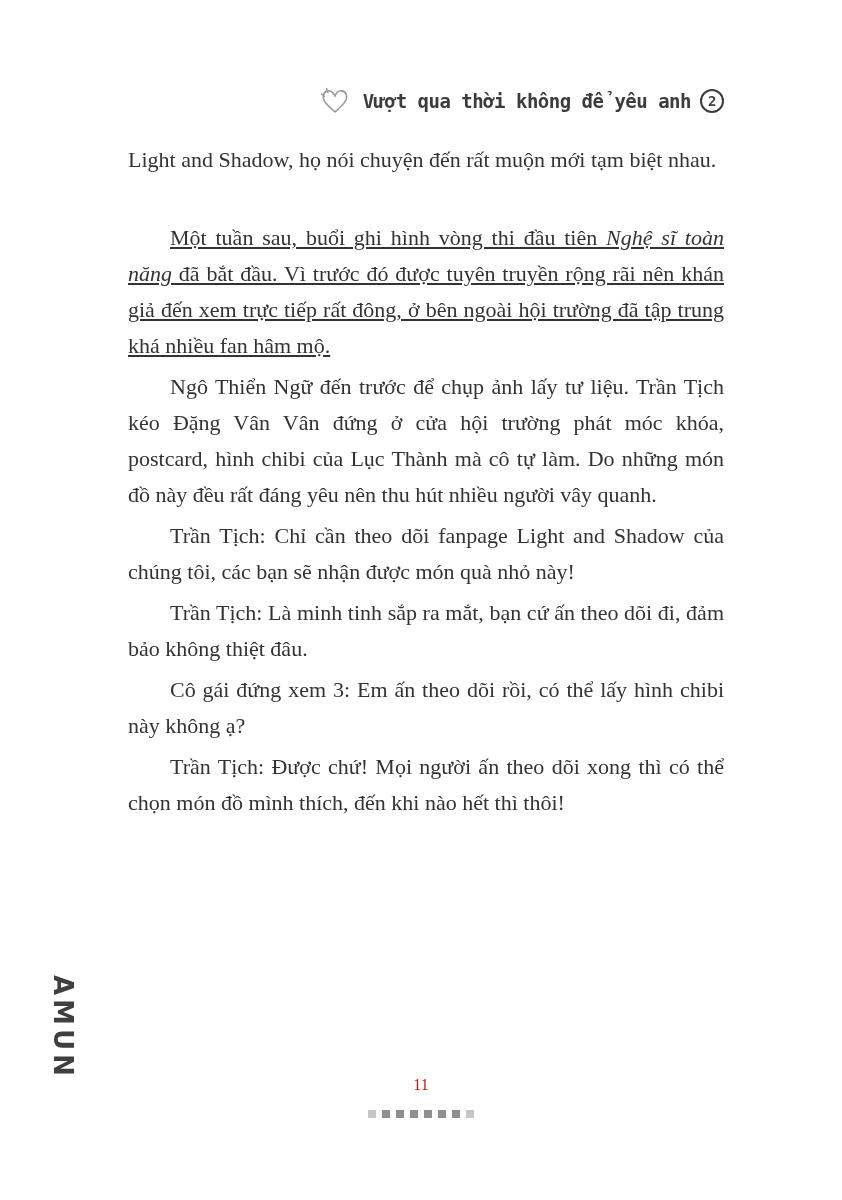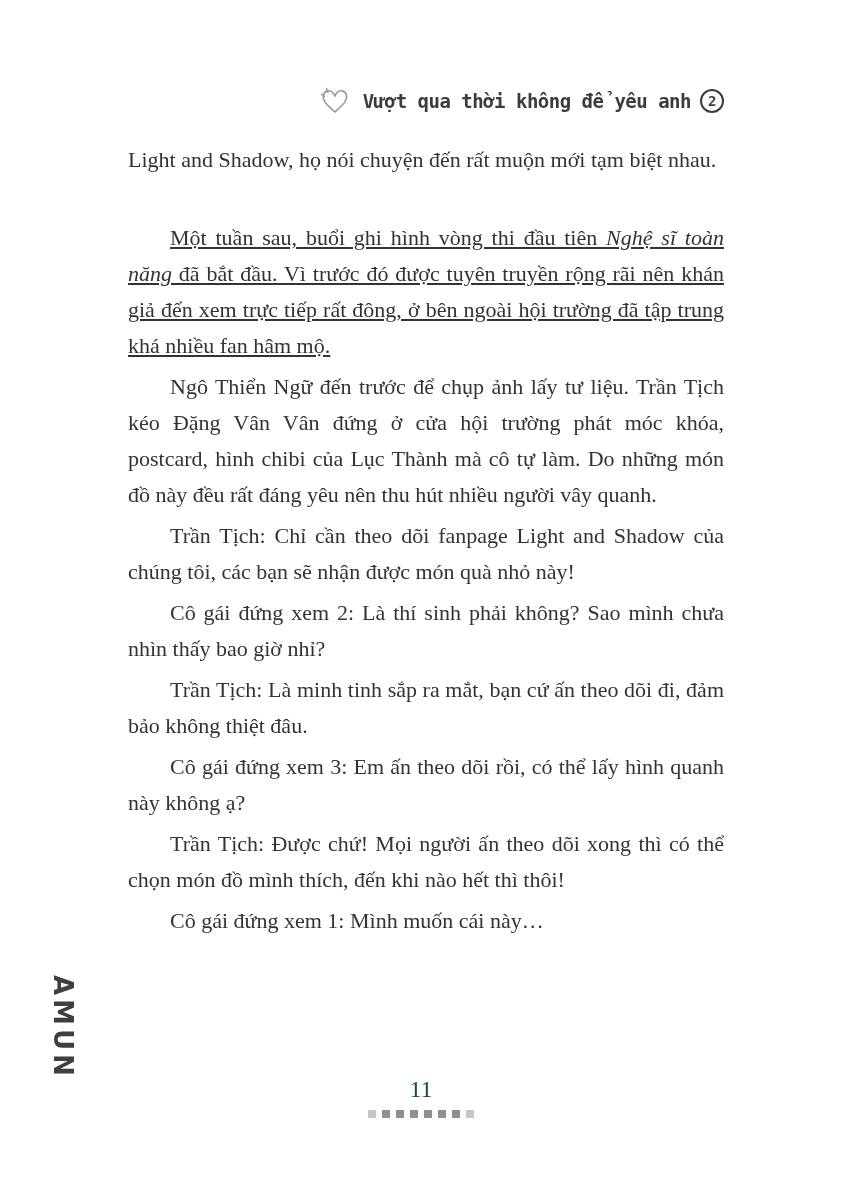--- a/index.html
+++ b/index.html
@@ -55,22 +55,22 @@
   }
   .body-text p.first { margin-top: 16px; }
   .body-text p.indent { text-indent: 42px; }
   .body-text p.section-gap { margin-top: 42px; text-decoration: underline; }
   .body-text em { font-style: italic; }
   .page-num {
     position: absolute;
     left: 0; right: 0;
     top: 1076px;
     text-align: center;
-    font-size: 24px;
-    color: #14532d;
+    font-size: 16px;
+    color: #b91c1c;
   }
   .footer-ornament {
     position: absolute;
     left: 0; right: 0;
     top: 1110px;
     display: flex;
     justify-content: center;
     gap: 6px;
   }
   .footer-ornament .sq { width: 8px; height: 8px; display: inline-block; }
@@ -105,25 +105,23 @@
       <span class="vol-badge">
         <span>2</span>
       </span>
     </div>
 
     <div class="body-text">
       <p class="first">Light and Shadow, họ nói chuyện đến rất muộn mới tạm biệt nhau.</p>
       <p class="indent section-gap"><span>Một tuần sau, buổi ghi hình vòng thi đầu tiên </span><em>Nghệ sĩ toàn năng</em><span> đã bắt đầu. Vì trước đó được tuyên truyền rộng rãi nên khán giả đến xem trực tiếp rất đông, ở bên ngoài hội trường đã tập trung khá nhiều fan hâm mộ.</span></p>
       <p class="indent">Ngô Thiển Ngữ đến trước để chụp ảnh lấy tư liệu. Trần Tịch kéo Đặng Vân Vân đứng ở cửa hội trường phát móc khóa, postcard, hình chibi của Lục Thành mà cô tự làm. Do những món đồ này đều rất đáng yêu nên thu hút nhiều người vây quanh.</p>
       <p class="indent">Trần Tịch: Chỉ cần theo dõi fanpage Light and Shadow của chúng tôi, các bạn sẽ nhận được món quà nhỏ này!</p>
-      <p class="indent">Cô gái đứng xem 2: Là thí sinh phải không? Sao mình chưa nhìn thấy bao giờ nhỉ?</p>
       <p class="indent">Trần Tịch: Là minh tinh sắp ra mắt, bạn cứ ấn theo dõi đi, đảm bảo không thiệt đâu.</p>
-      <p class="indent">Cô gái đứng xem 3: Em ấn theo dõi rồi, có thể lấy hình quanh này không ạ?</p>
+      <p class="indent">Cô gái đứng xem 3: Em ấn theo dõi rồi, có thể lấy hình chibi này không ạ?</p>
       <p class="indent">Trần Tịch: Được chứ! Mọi người ấn theo dõi xong thì có thể chọn món đồ mình thích, đến khi nào hết thì thôi!</p>
-      <p class="indent">Cô gái đứng xem 1: Mình muốn cái này…</p>
     </div>
 
   </div>
 
   <div class="publisher-logo">AMUN</div>
 
   <div class="page-num">11</div>
   <div class="footer-ornament">
       <span class="sq" style="background: rgb(198, 198, 198);"></span>
       <span class="sq" style="background: rgb(143, 143, 143);"></span>

